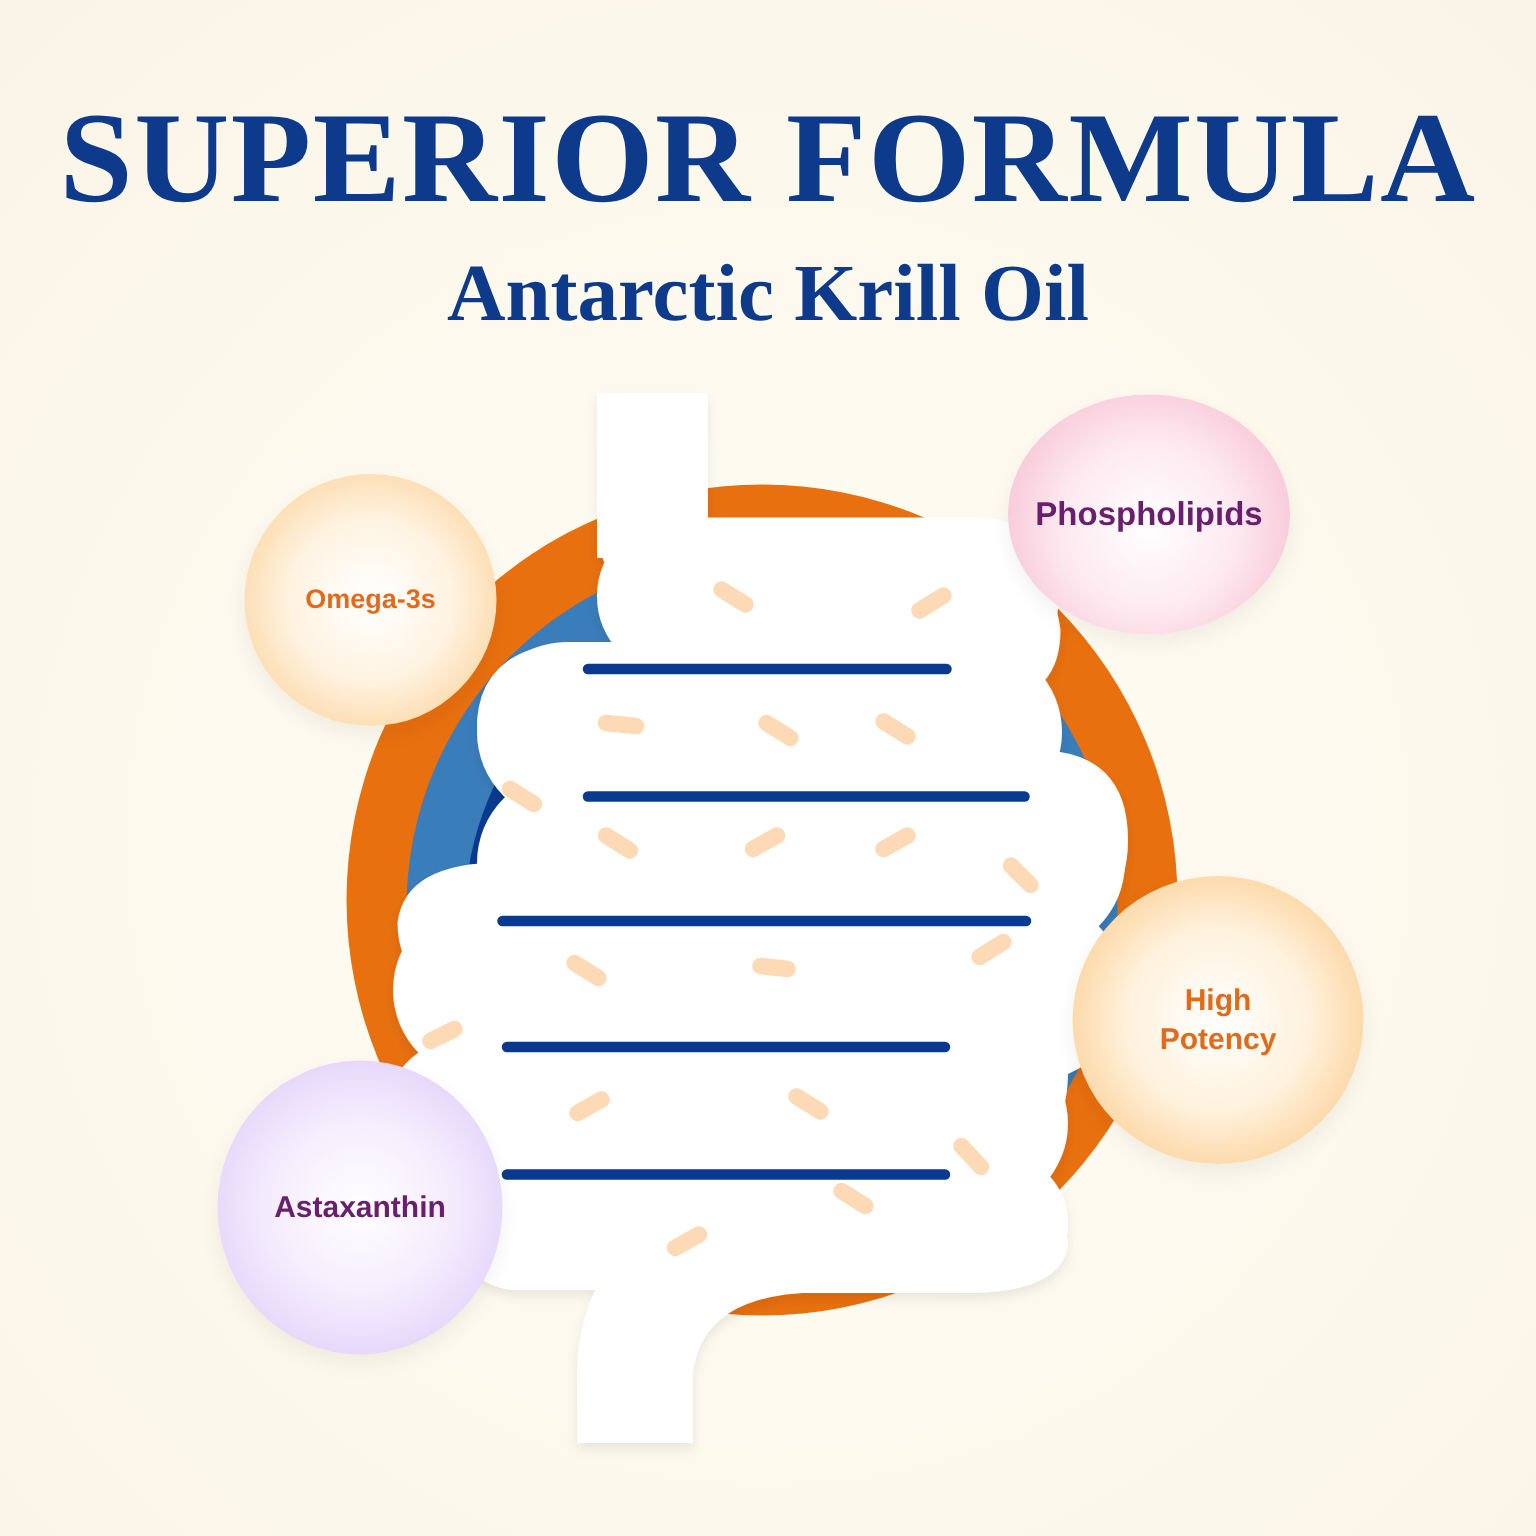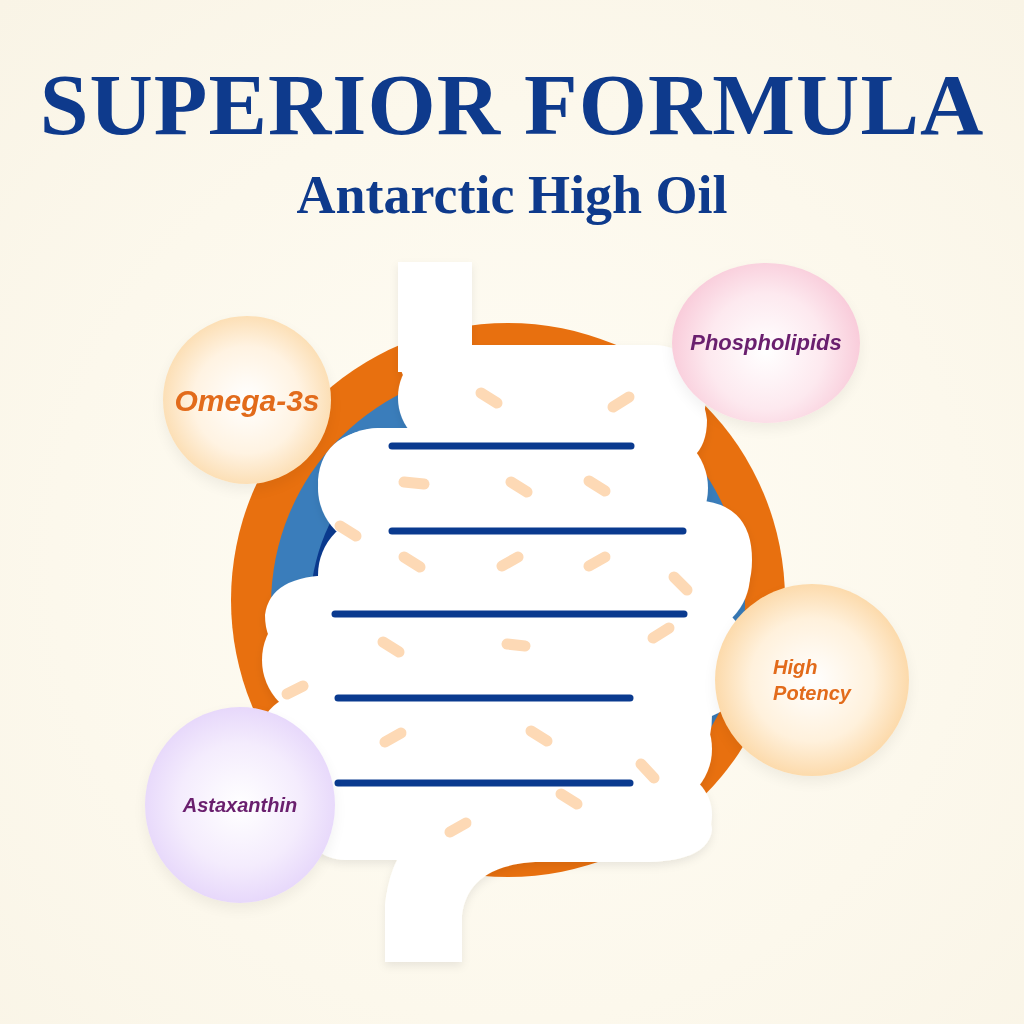--- a/index.html
+++ b/index.html
@@ -20,30 +20,29 @@
   .subtitle {
     position: absolute; left: 0; width: 1024px; top: 168px;
     text-align: center; margin: 0;
     font-family: "Liberation Serif", "DejaVu Serif", serif;
     font-weight: bold; color: #0e3a8c;
     font-size: 54px; line-height: 1;
   }
   .illustration { position: absolute; left: 0; top: 0; width: 1024px; height: 1024px; }
   .bubble {
     position: absolute; border-radius: 50%;
-    display: flex; align-items: center; justify-content: center; text-align: left;
+    display: flex; align-items: center; justify-content: center; text-align: center;
     font-family: "Liberation Sans", sans-serif; font-weight: bold;
     box-shadow: 0 6px 14px rgba(0,0,0,0.06);
-    font-style: italic;
   }
   .bubble span { display: block; line-height: 1.3; }
   .b-omega {
     left: 163px; top: 316px; width: 168px; height: 168px;
     background: radial-gradient(circle at 50% 50%, #ffffff 0%, #fff3e2 45%, #fbd8a6 80%, #f6c07a 100%);
-    color: #e26b1b; font-size: 30px;
+    color: #e26b1b; font-size: 18px;
   }
   .b-phospho {
     left: 672px; top: 263px; width: 188px; height: 160px;
     background: radial-gradient(circle at 50% 55%, #ffffff 0%, #fde9ef 45%, #f8c6d6 80%, #f2aec3 100%);
     color: #6a1f6e; font-size: 22px;
   }
   .b-potency {
     left: 715px; top: 584px; width: 194px; height: 192px;
     background: radial-gradient(circle at 50% 50%, #ffffff 0%, #fff1dc 45%, #fbd29a 80%, #f6bd6e 100%);
     color: #e26b1b; font-size: 20px;
@@ -51,21 +50,21 @@
   .b-asta {
     left: 145px; top: 707px; width: 190px; height: 196px;
     background: radial-gradient(circle at 50% 50%, #ffffff 0%, #f4ecfd 45%, #e3d2fa 80%, #d6c0f6 100%);
     color: #6a1f6e; font-size: 20px;
   }
 </style>
 </head>
 <body>
 
 <h1 class="title">SUPERIOR FORMULA</h1>
-<h2 class="subtitle">Antarctic High Oil</h2>
+<h2 class="subtitle">Antarctic Krill Oil</h2>
 
 <svg class="illustration" viewBox="0 0 1024 1024" xmlns="http://www.w3.org/2000/svg">
   <defs>
     <filter id="soft" x="-10%" y="-10%" width="120%" height="120%">
       <feDropShadow dx="0" dy="4" stdDeviation="4" flood-color="#000" flood-opacity="0.08"></feDropShadow>
     </filter>
   </defs>
 
   <g>
     <circle cx="508" cy="600" r="277" fill="#e8700f"></circle>

